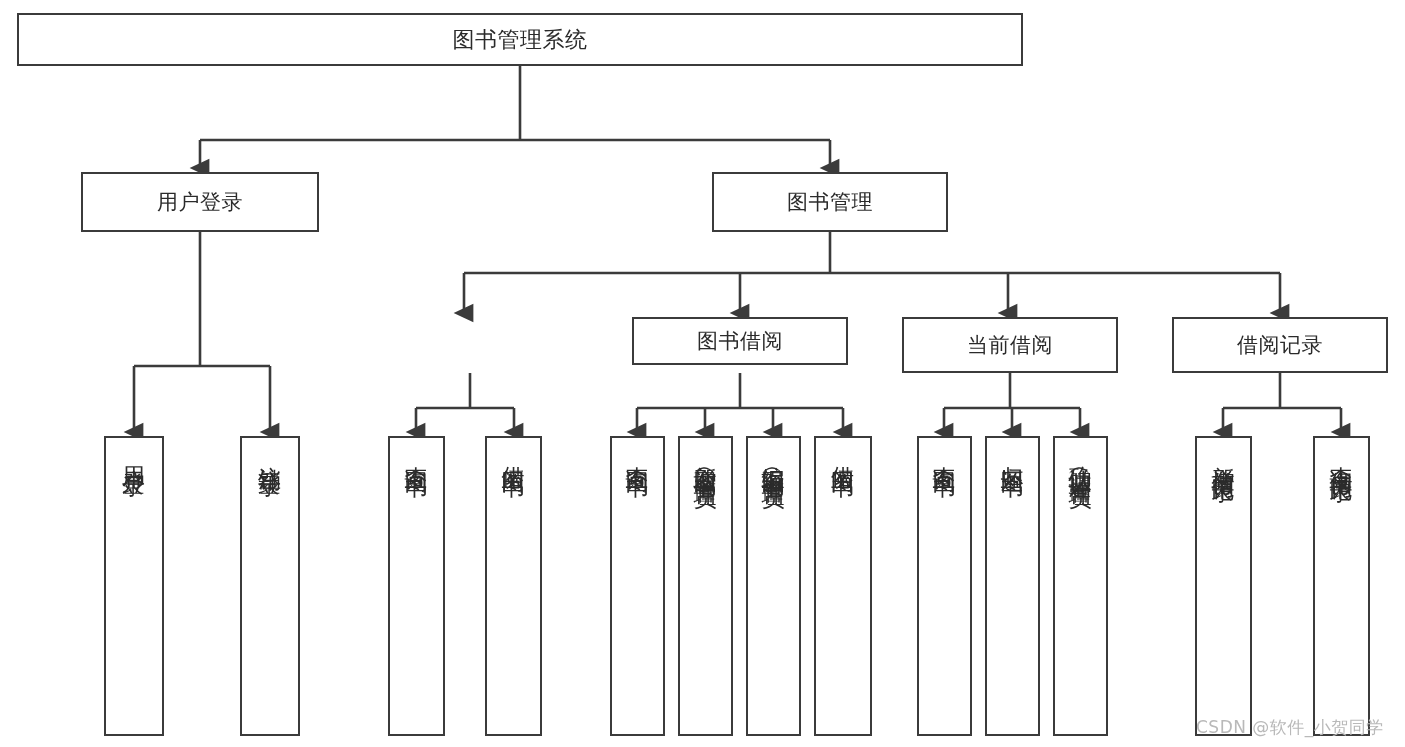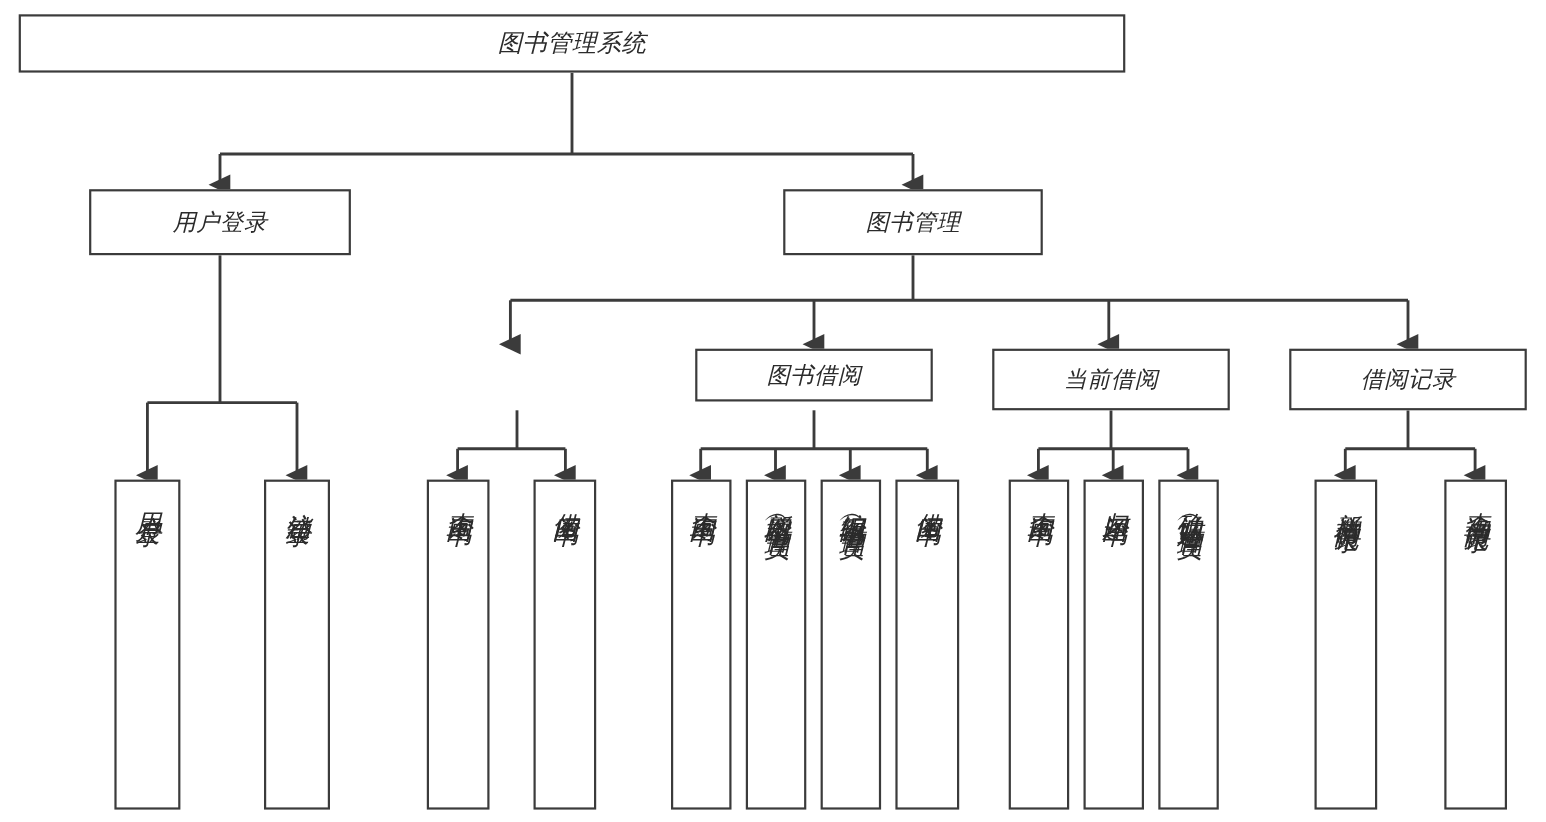--- a/index.html
+++ b/index.html
@@ -28,21 +28,20 @@
   }
   .node {
     position: absolute;
     box-sizing: border-box;
     background: #ffffff;
     border: 2.5px solid #3b3b3b;
     display: flex;
     align-items: center;
     justify-content: center;
     color: #2b2b2b;
-    font-style: italic;
   }
   .node .lbl {
     display: block;
     text-align: center;
     line-height: 1.18;
     letter-spacing: 0.5px;
     white-space: nowrap;
   }
   
   .node.horiz .lbl {
@@ -183,13 +182,14 @@
   <div class="node vert" style="left: 1053px; top: 436px; width: 55px; height: 300px;">
     <span class="lbl">确认归还（管理员）</span>
   </div>
   <div class="node vert" style="left: 1195px; top: 436px; width: 57px; height: 300px;">
     <span class="lbl">新增借阅记录</span>
   </div>
   <div class="node vert" style="left: 1313px; top: 436px; width: 57px; height: 300px;">
     <span class="lbl">查询借阅记录</span>
   </div>
 
+  <div class="watermark" style="left: 1196px; top: 716px;">CSDN @软件_小贺同学</div>
 </div>
 
 </body></html>

